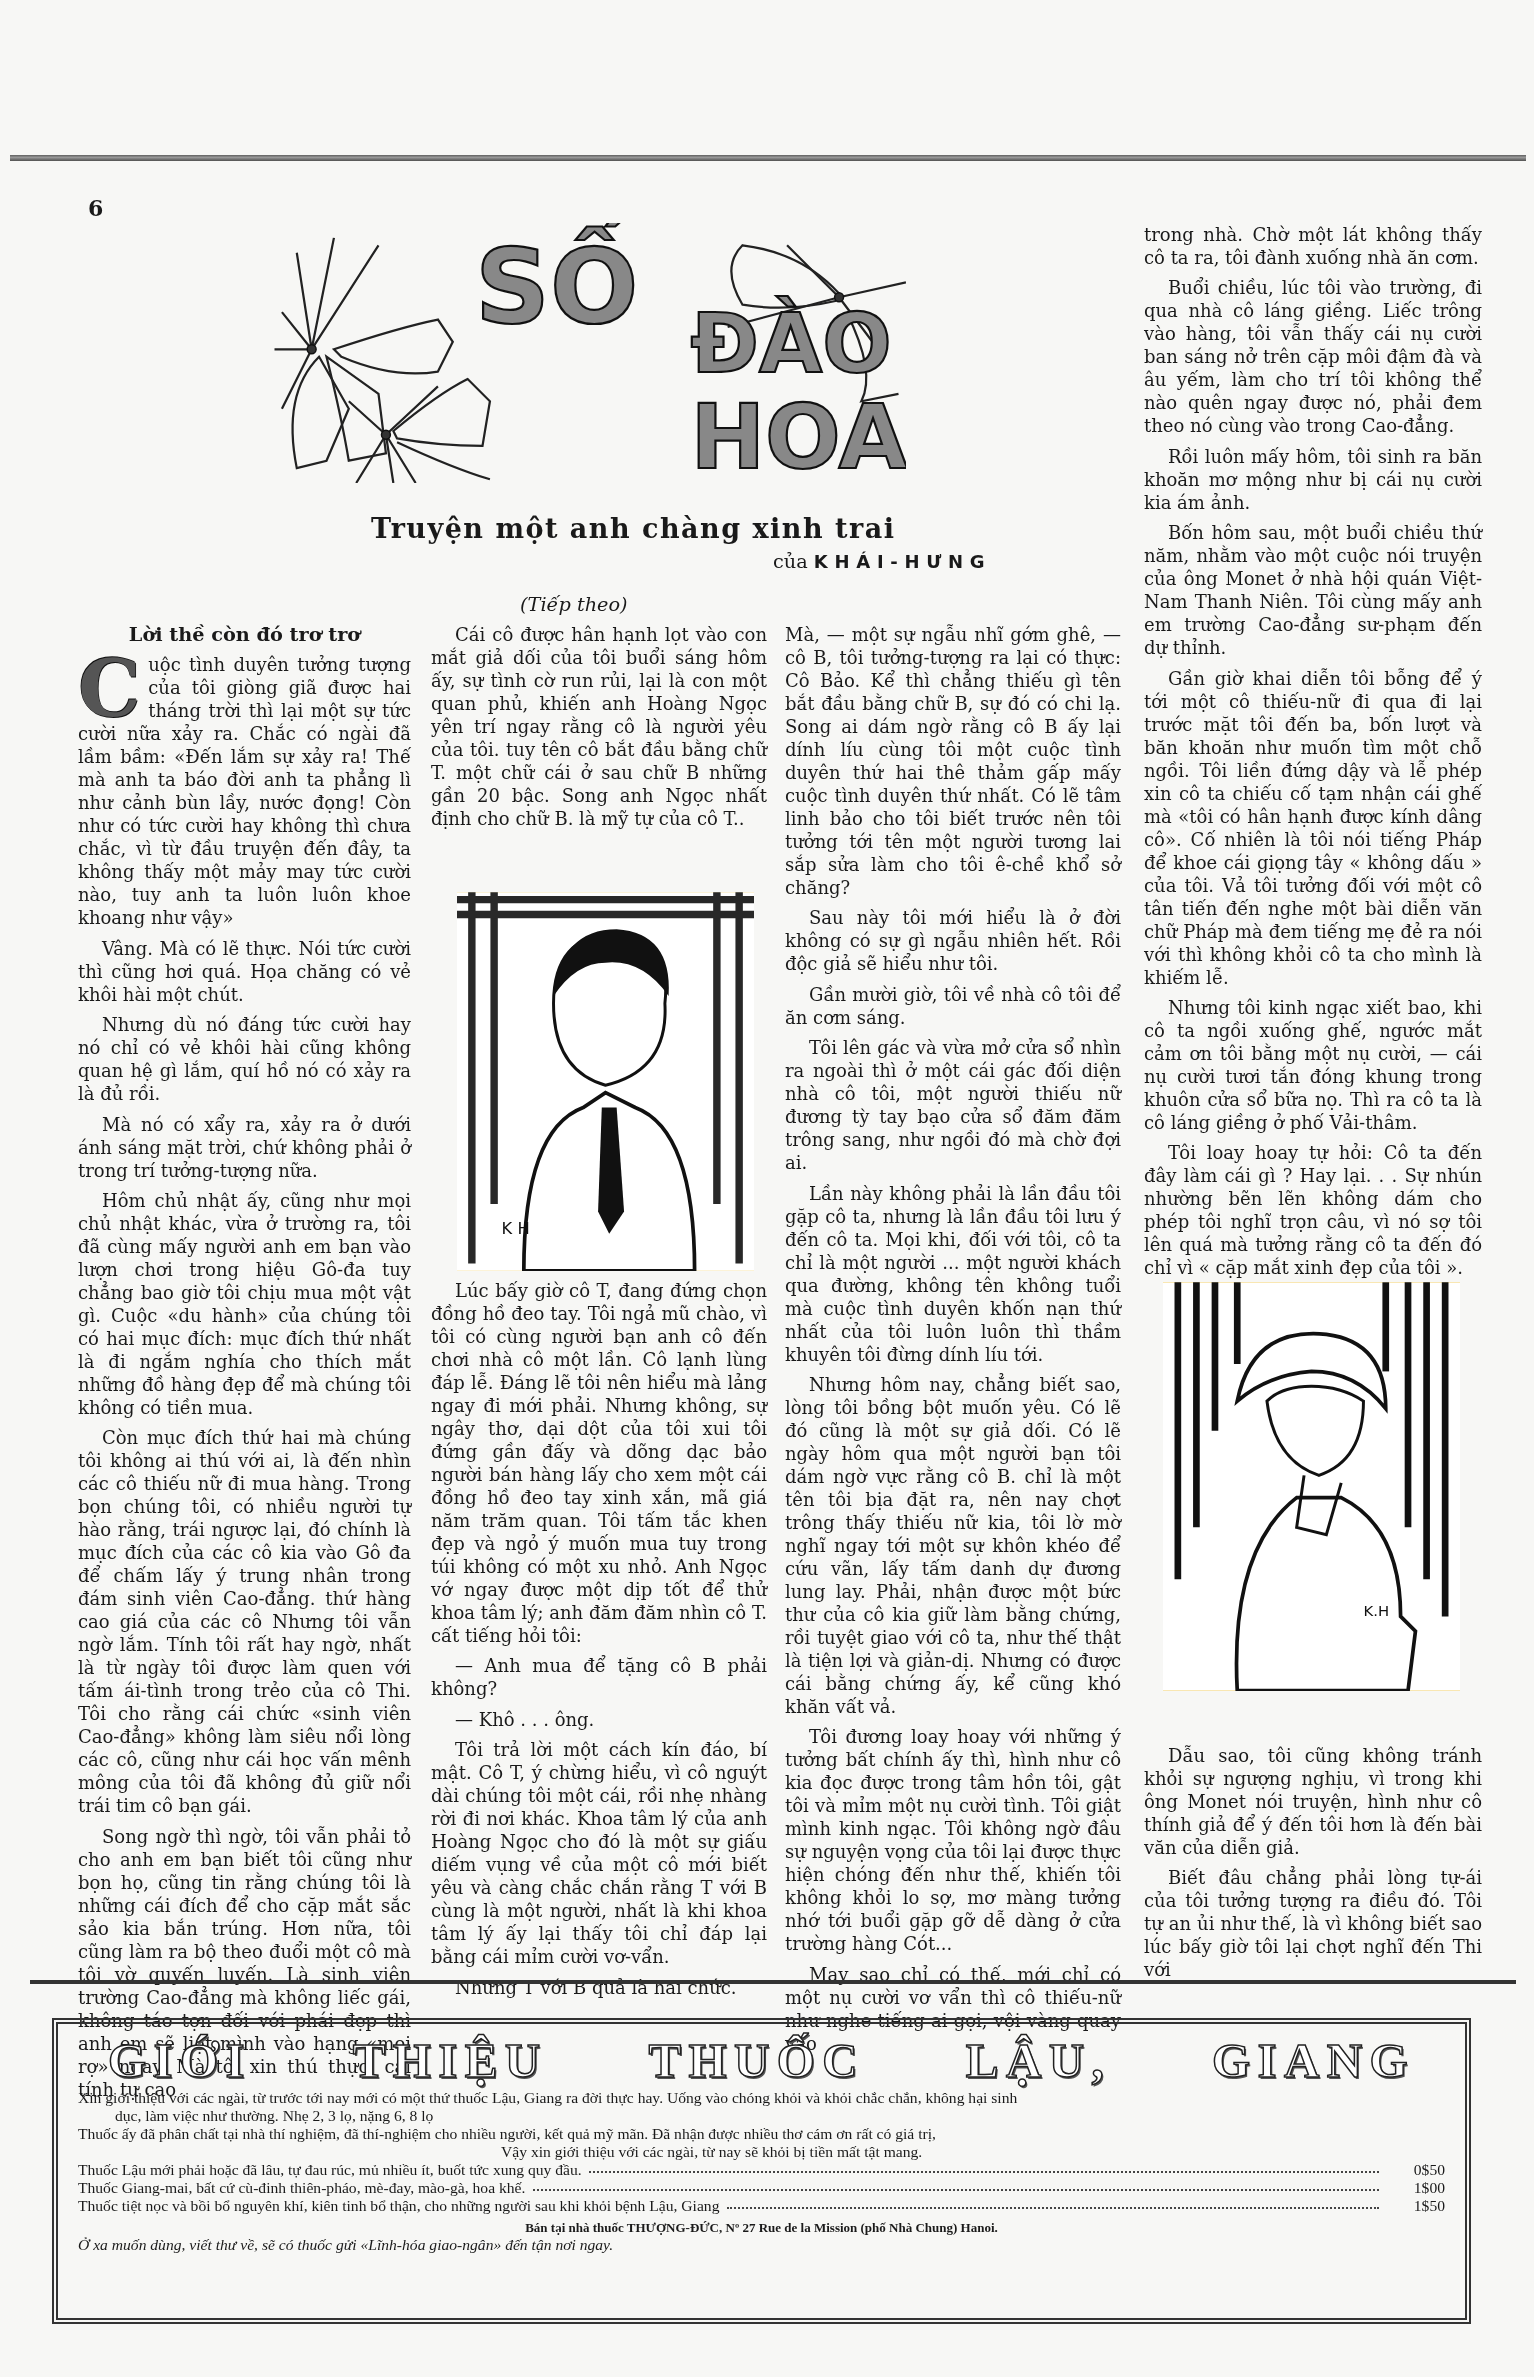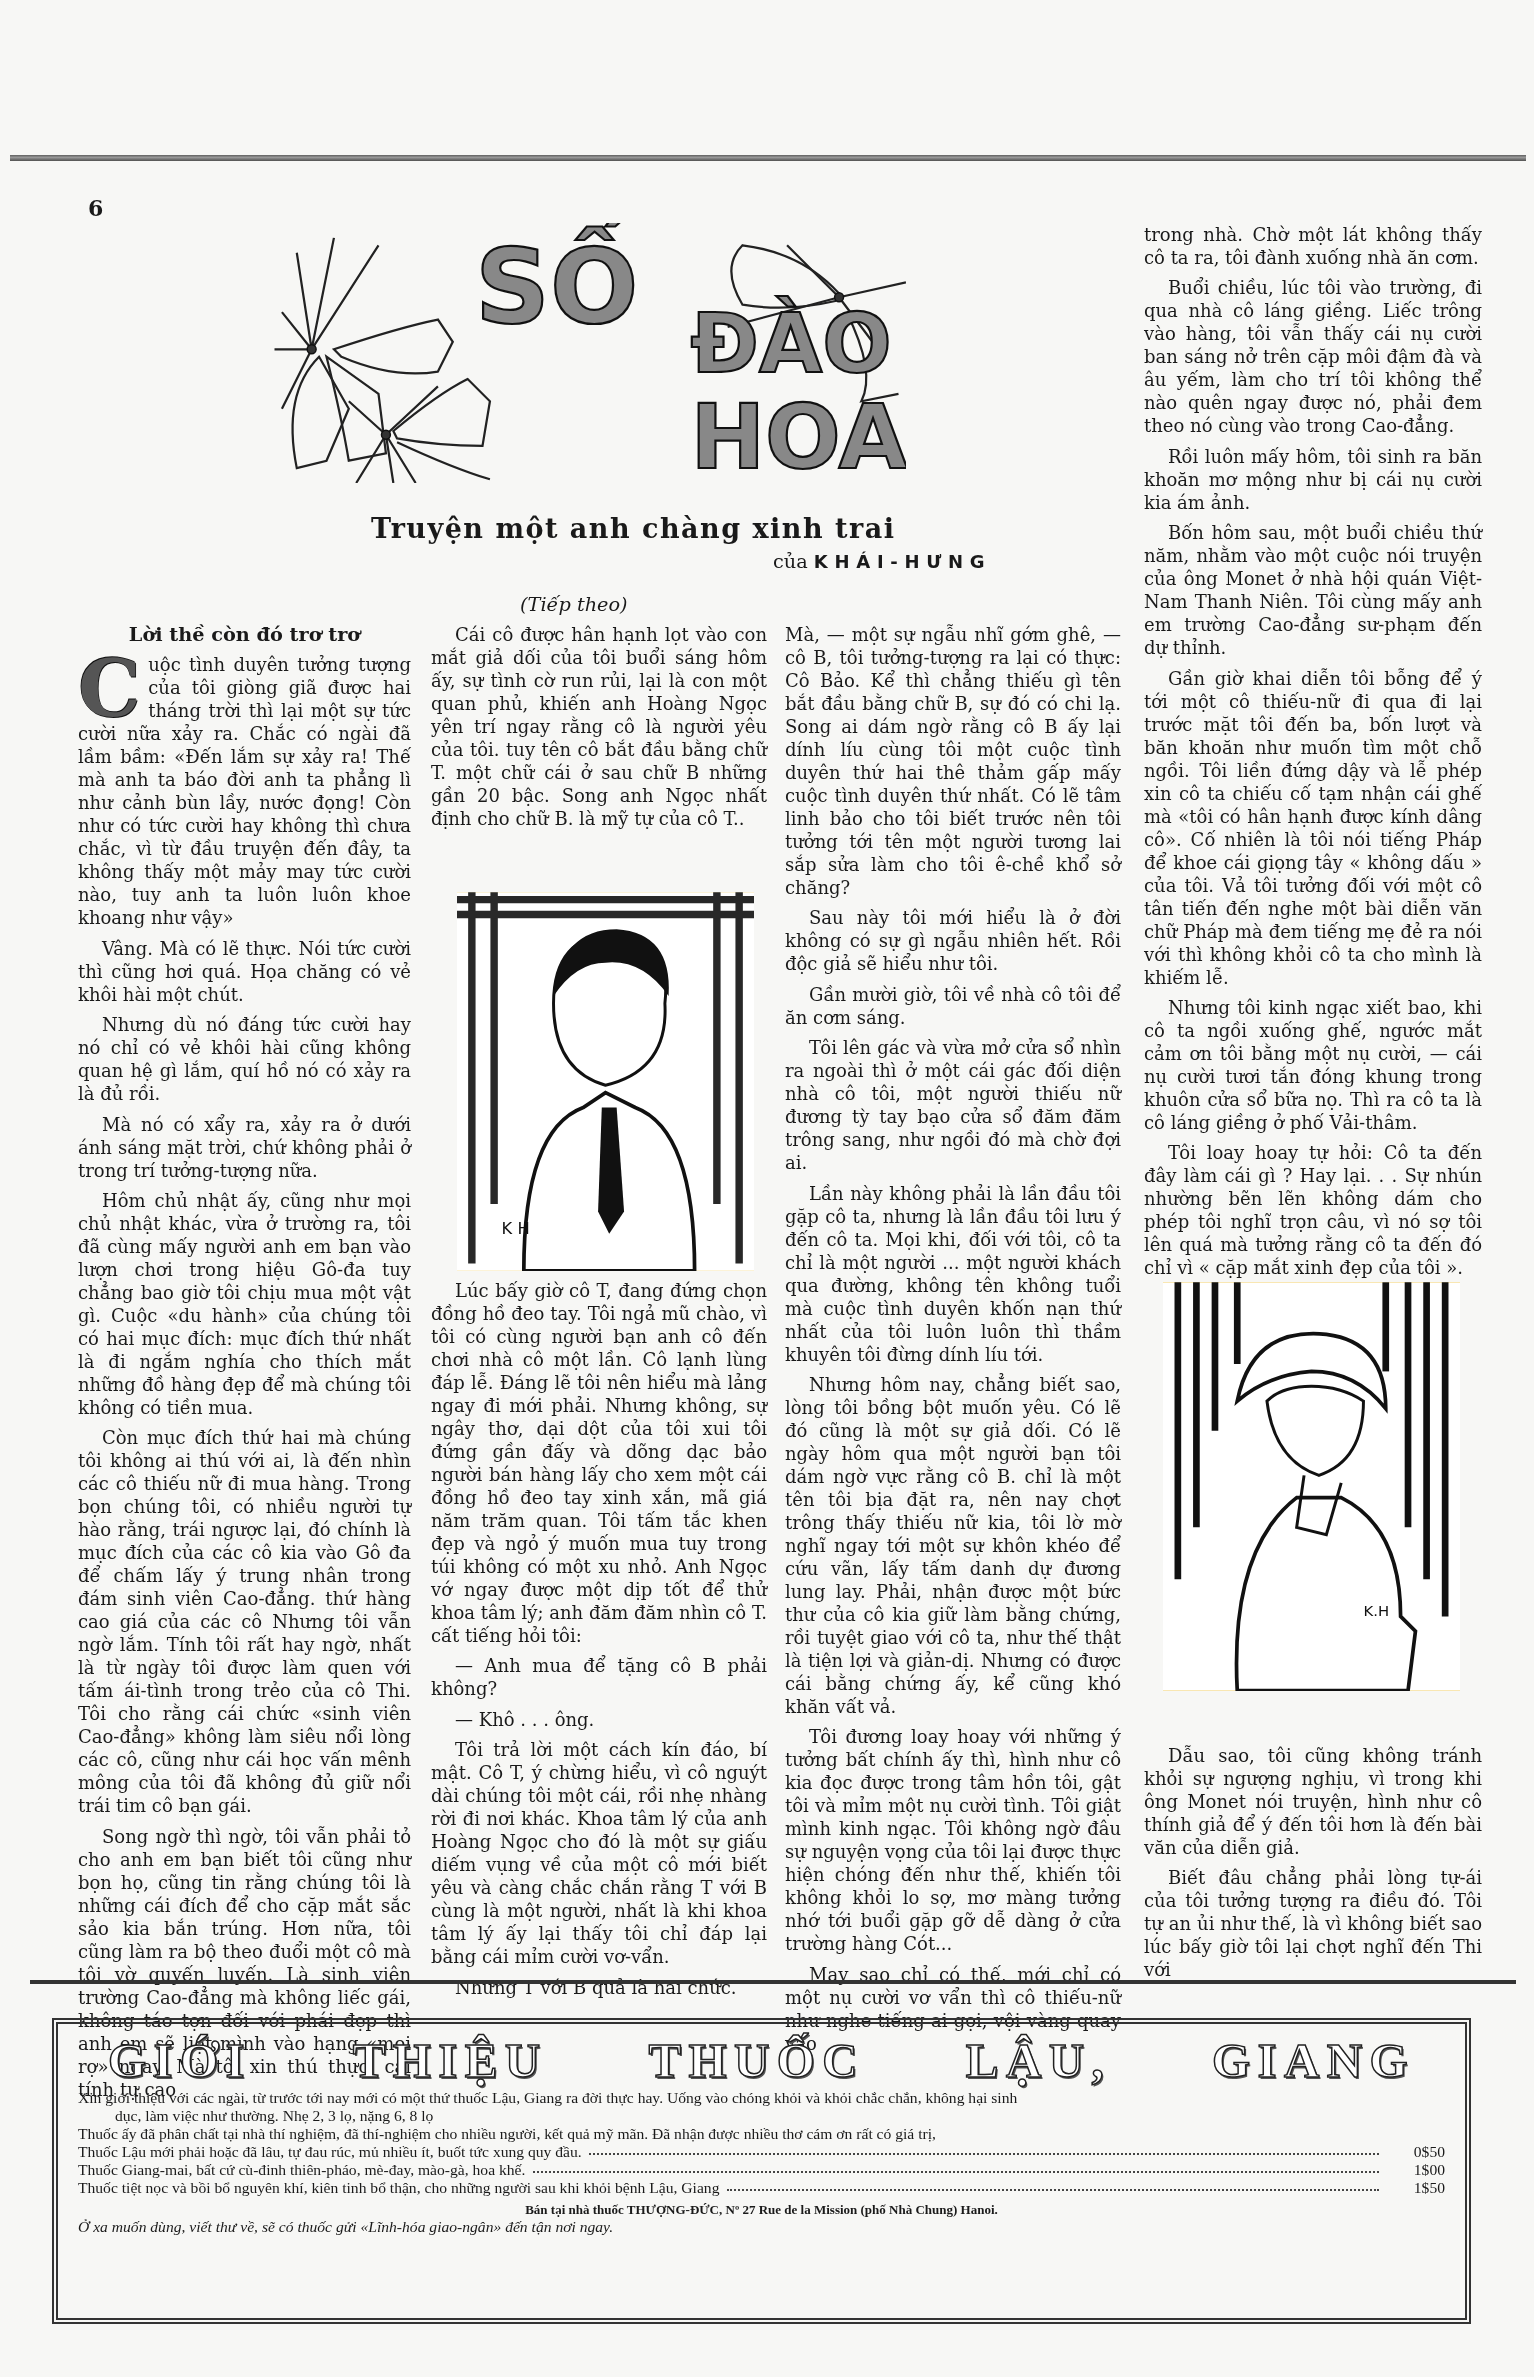--- a/index.html
+++ b/index.html
@@ -189,20 +189,21 @@
   <div class="ad-title">
     <span>GIỚI</span>
     <span>THIỆU</span>
     <span>THUỐC</span>
     <span>LẬU,</span>
     <span>GIANG</span>
   </div>
   <div class="ad-line">Xin giới thiệu với các ngài, từ trước tới nay mới có một thứ thuốc Lậu, Giang ra đời thực hay. Uống vào chóng khỏi và khỏi chắc chắn, không hại sinh</div>
   <div class="ad-line indent">dục, làm việc như thường. Nhẹ 2, 3 lọ, nặng 6, 8 lọ</div>
   <div class="ad-line">Thuốc ấy đã phân chất tại nhà thí nghiệm, đã thí-nghiệm cho nhiều người, kết quả mỹ mãn. Đã nhận được nhiều thơ cám ơn rất có giá trị,</div>
+  <div class="ad-line right">Vậy xin giới thiệu với các ngài, từ nay sẽ khỏi bị tiền mất tật mang.</div>
   <div class="price-row">
     <span class="lbl">Thuốc Lậu mới phải hoặc đã lâu, tự đau rúc, mủ nhiều ít, buốt tức xung quy đầu.</span>
     <span class="dots"></span>
     <span class="val">0$50</span>
   </div>
   <div class="price-row">
     <span class="lbl">Thuốc Giang-mai, bất cứ cù-đinh thiên-pháo, mè-đay, mào-gà, hoa khế.</span>
     <span class="dots"></span>
     <span class="val">1$00</span>
   </div>

